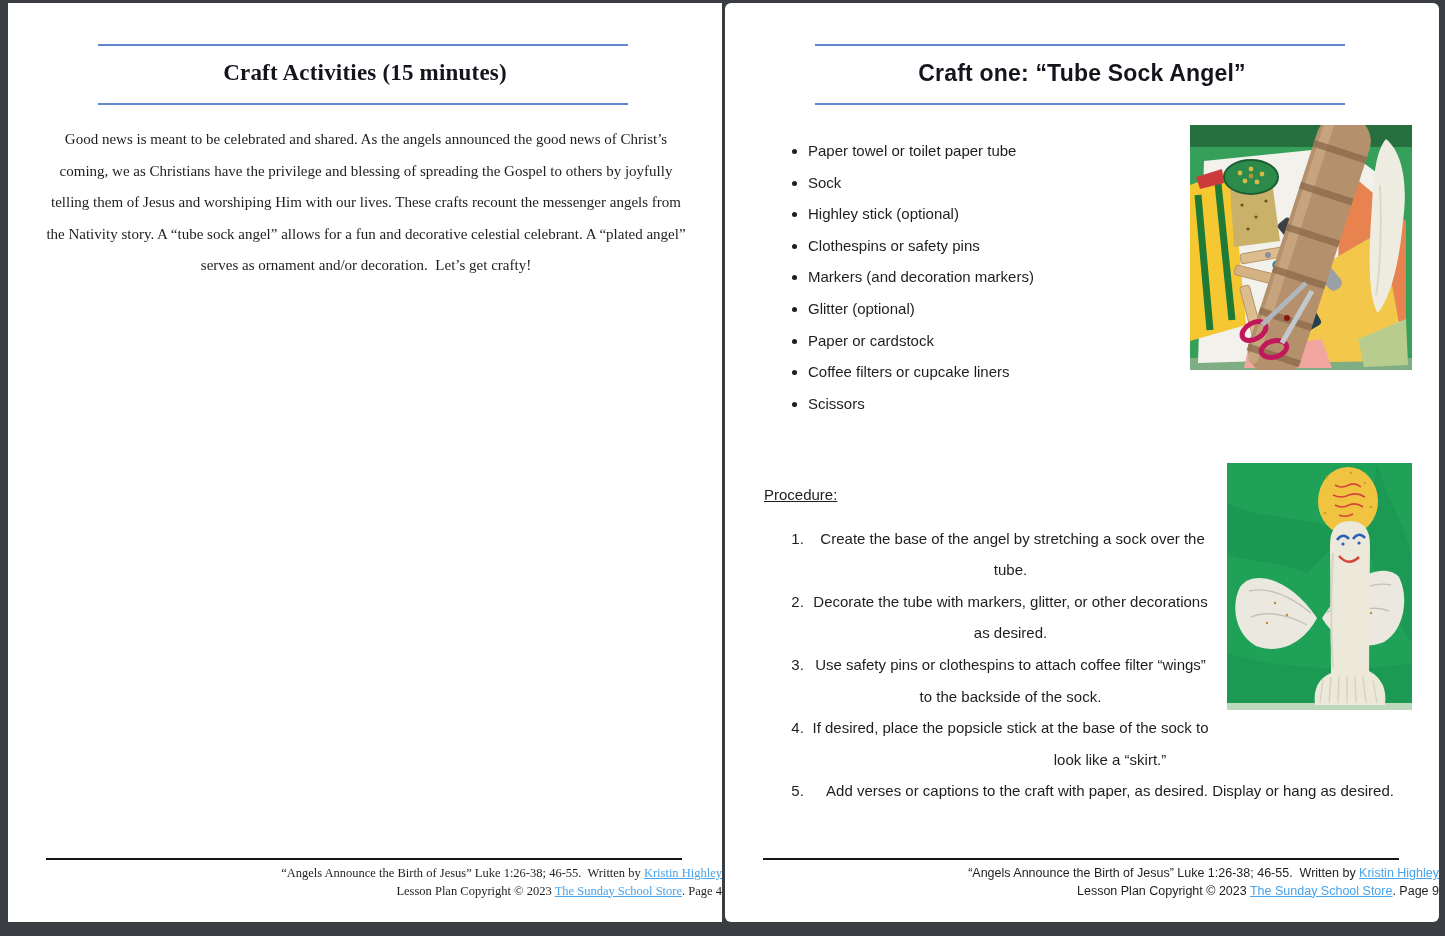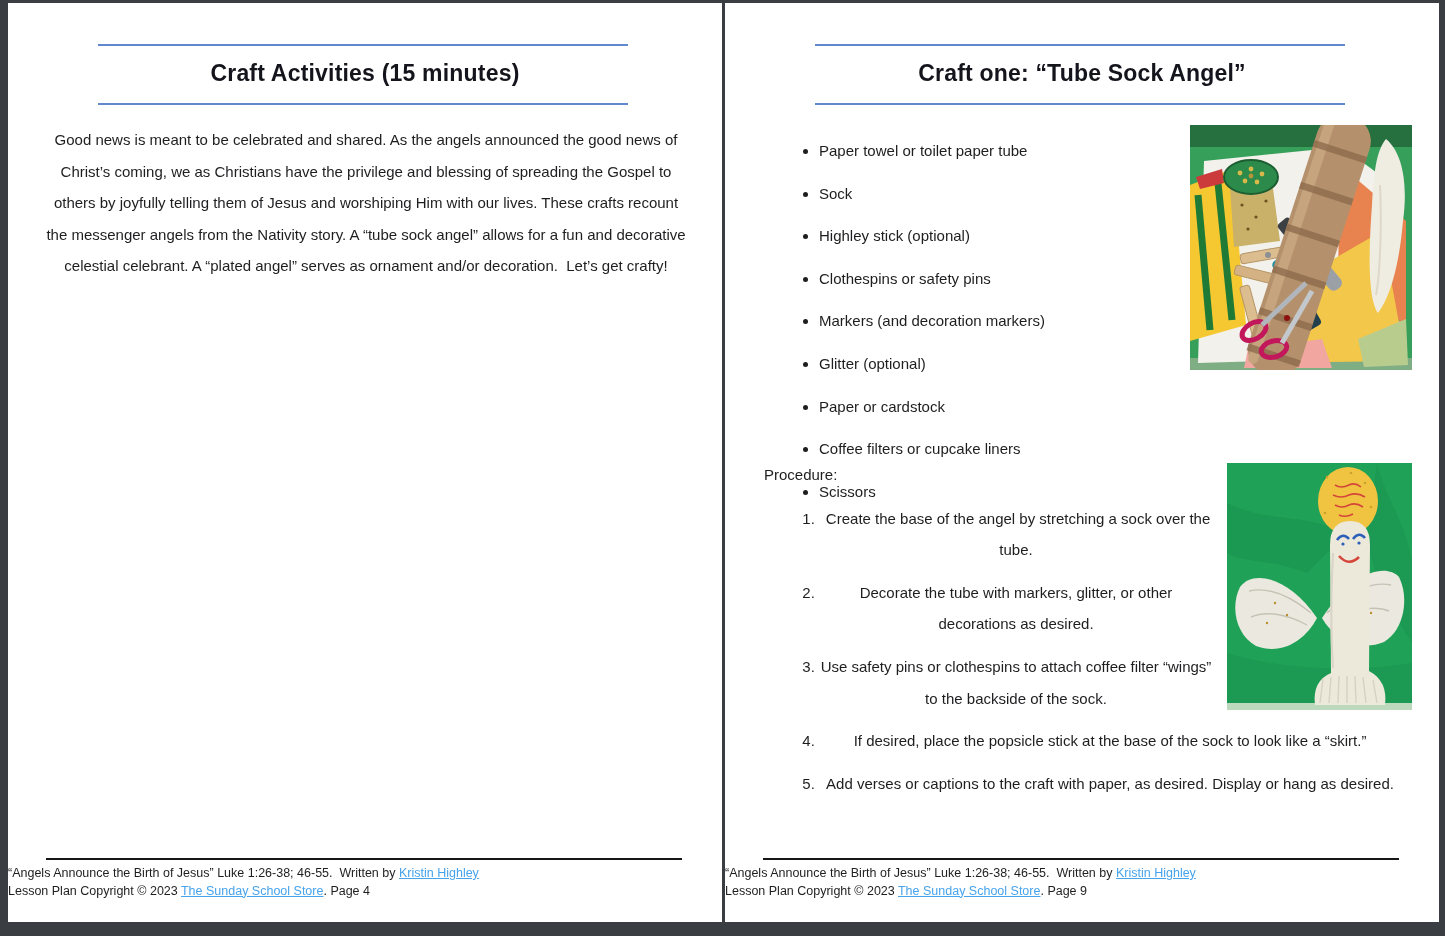--- a/index.html
+++ b/index.html
@@ -3,52 +3,52 @@
 <meta charset="utf-8">
 <style>
   html,body{margin:0;padding:0;}
   body{
     width:1445px;height:936px;position:relative;overflow:hidden;
     background:var(--c-frame-background,#3a3d42);
     font-family:"Liberation Sans",sans-serif;
     color:var(--c-text,#1e1e20);
   }
   .page{position:absolute;top:3px;height:919px;background:var(--c-page-background,#ffffff);}
-  #page-left{left:8px;width:714px;}
-  #page-right{left:725px;width:714px;}
+  #page-left{left:8px;width:714px;font-family:Liberation Serif, serif;}
+  #page-right{left:725px;width:714px;border-radius:6px;}
 
   .title-rule{position:absolute;left:90px;width:530px;height:2px;background:var(--c-accent-rule,#6188cf);}
   .rule-top{top:41px;}
   .rule-bottom{top:100px;}
   .page-title{
     position:absolute;top:57px;left:0;width:100%;text-align:center;
     font-size:23px;font-weight:700;color:#14141c;letter-spacing:.2px;
   }
 
   .intro{
     position:absolute;left:37px;top:121px;width:642px;
     font-size:15px;line-height:31.6px;text-align:center;
   }
 
   .need-section{position:absolute;left:39px;top:118px;width:648px;font-size:15px;line-height:31.6px;}
   .proc-section{position:absolute;left:39px;top:452px;width:648px;font-size:15px;line-height:31.6px;}
   .sub-heading{margin:6px 0 0 0;font-size:15px;font-weight:400;}
-  .proc-section .sub-heading{margin-top:4px;}
+  .proc-section .sub-heading{margin-top:24px;text-decoration:underline;}
 
   ul.materials{margin:14px 0 0 0;padding-left:44px;list-style:disc;}
   ol.procedure{margin:12px 0 0 0;padding-left:44px;list-style:decimal;text-align:center;}
-  li{padding:0;margin:11px;}
+  li{padding:0;margin:0;}
 
   .float-photo-1{float:right;width:222px;height:245px;margin:4px 0 10px 14px;}
   .float-photo-2{float:right;width:185px;height:247px;margin:8px 0 10px 14px;}
   .float-photo-1 svg,.float-photo-2 svg{display:block;width:100%;height:100%;}
 
   .footer-rule{position:absolute;left:38px;top:855px;width:636px;height:2px;background:var(--c-footer-rule,#161616);}
   .page-footer{
-    position:absolute;left:0;top:862px;width:100%;text-align:left;
+    position:absolute;left:0;top:862px;width:100%;text-align:right;
     font-size:12.5px;line-height:17.5px;
   }
   .page-footer a{color:var(--c-link,#47a3eb);text-decoration:underline;cursor:pointer;}
 </style>
 </head>
 <body>
 
 <div class="page" id="page-left">
   <div class="title-rule rule-top"></div>
   <div class="page-title">Craft Activities (15 minutes)</div>

